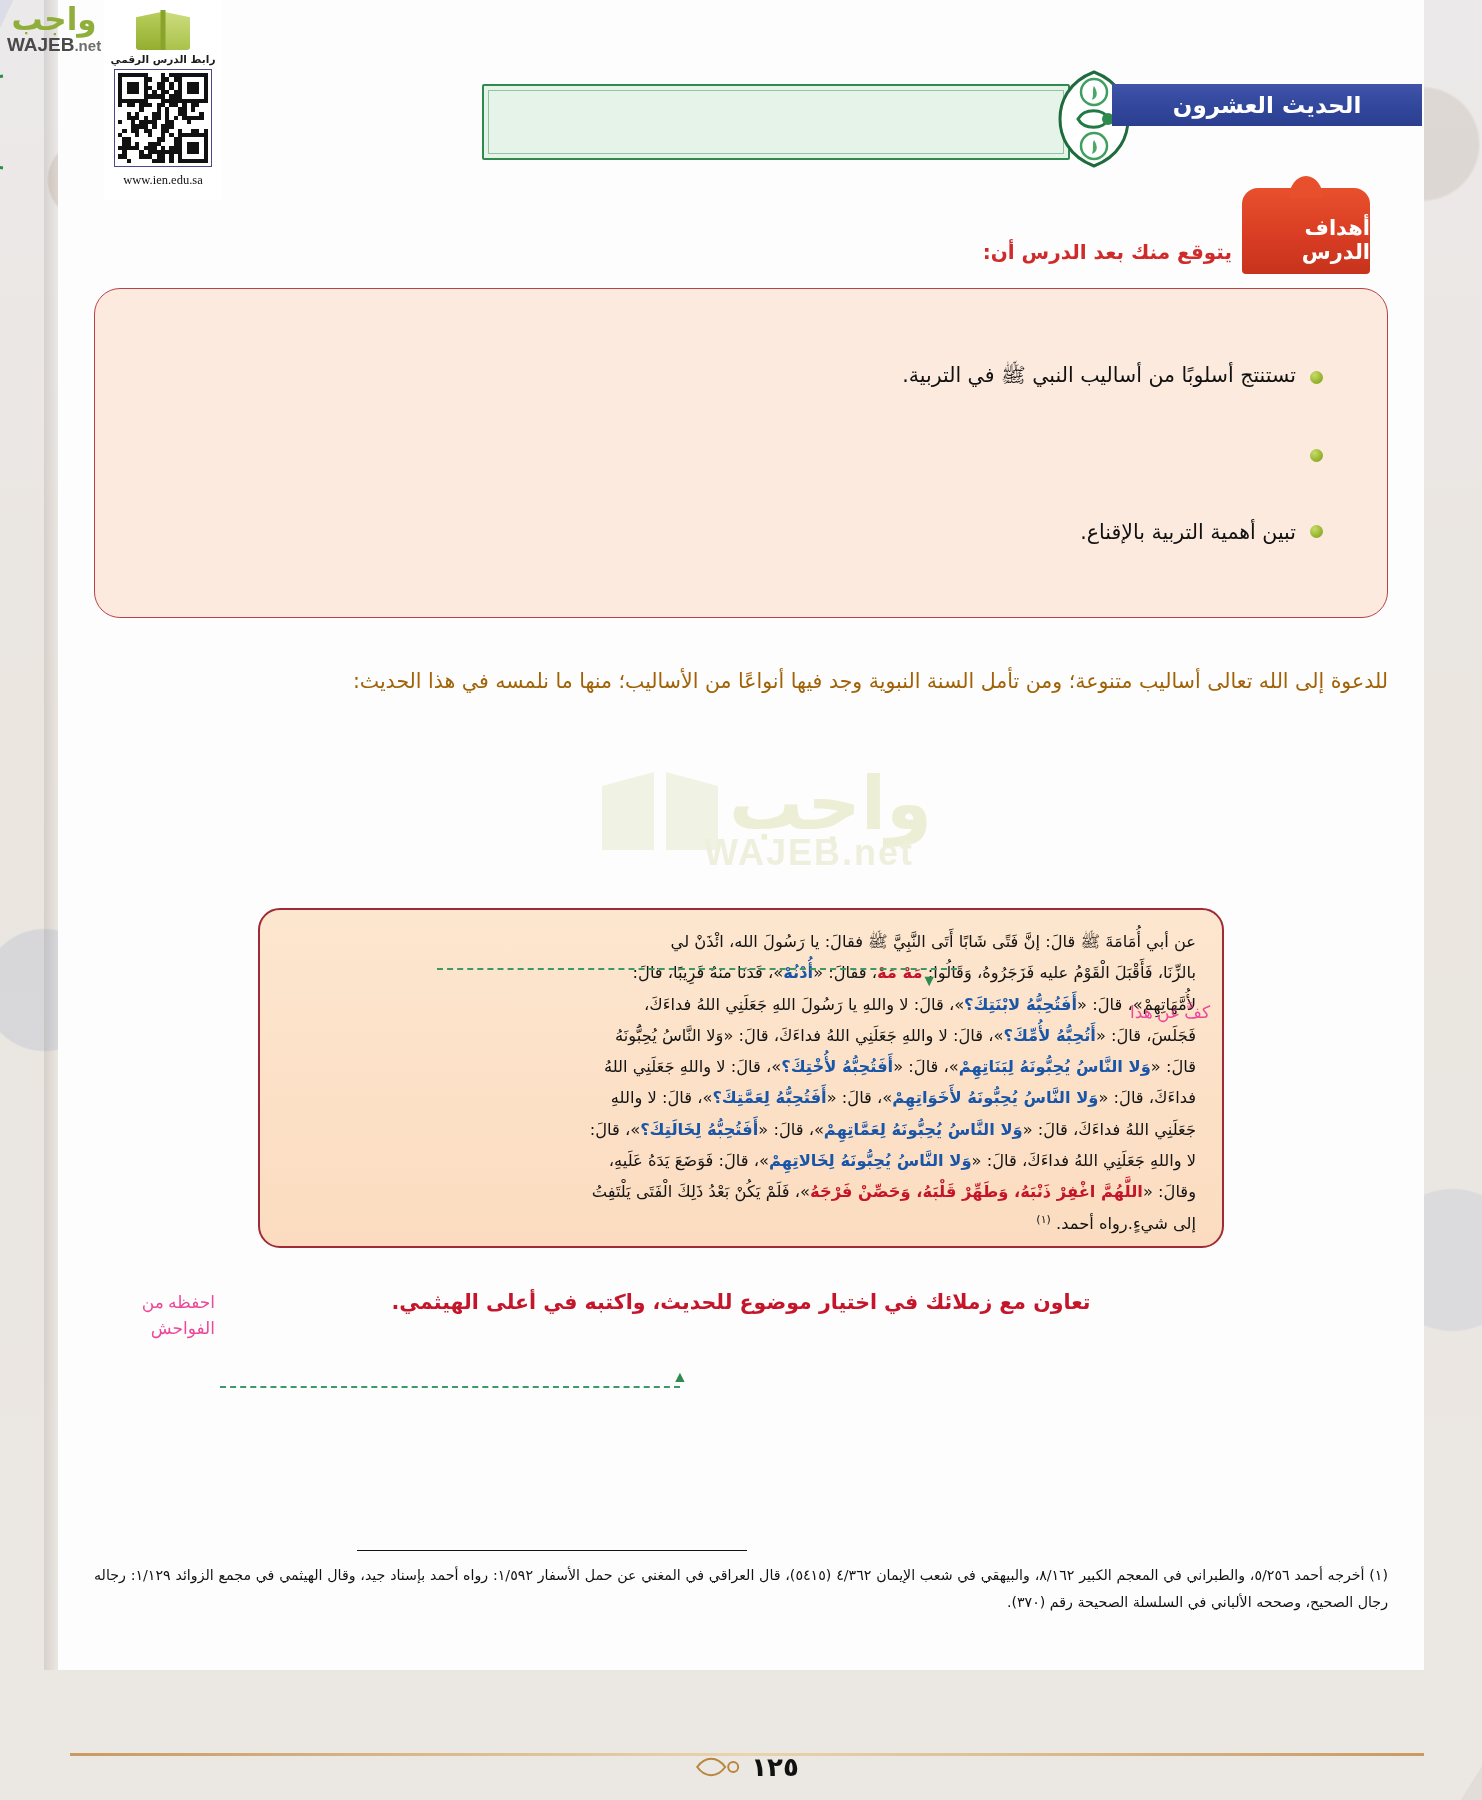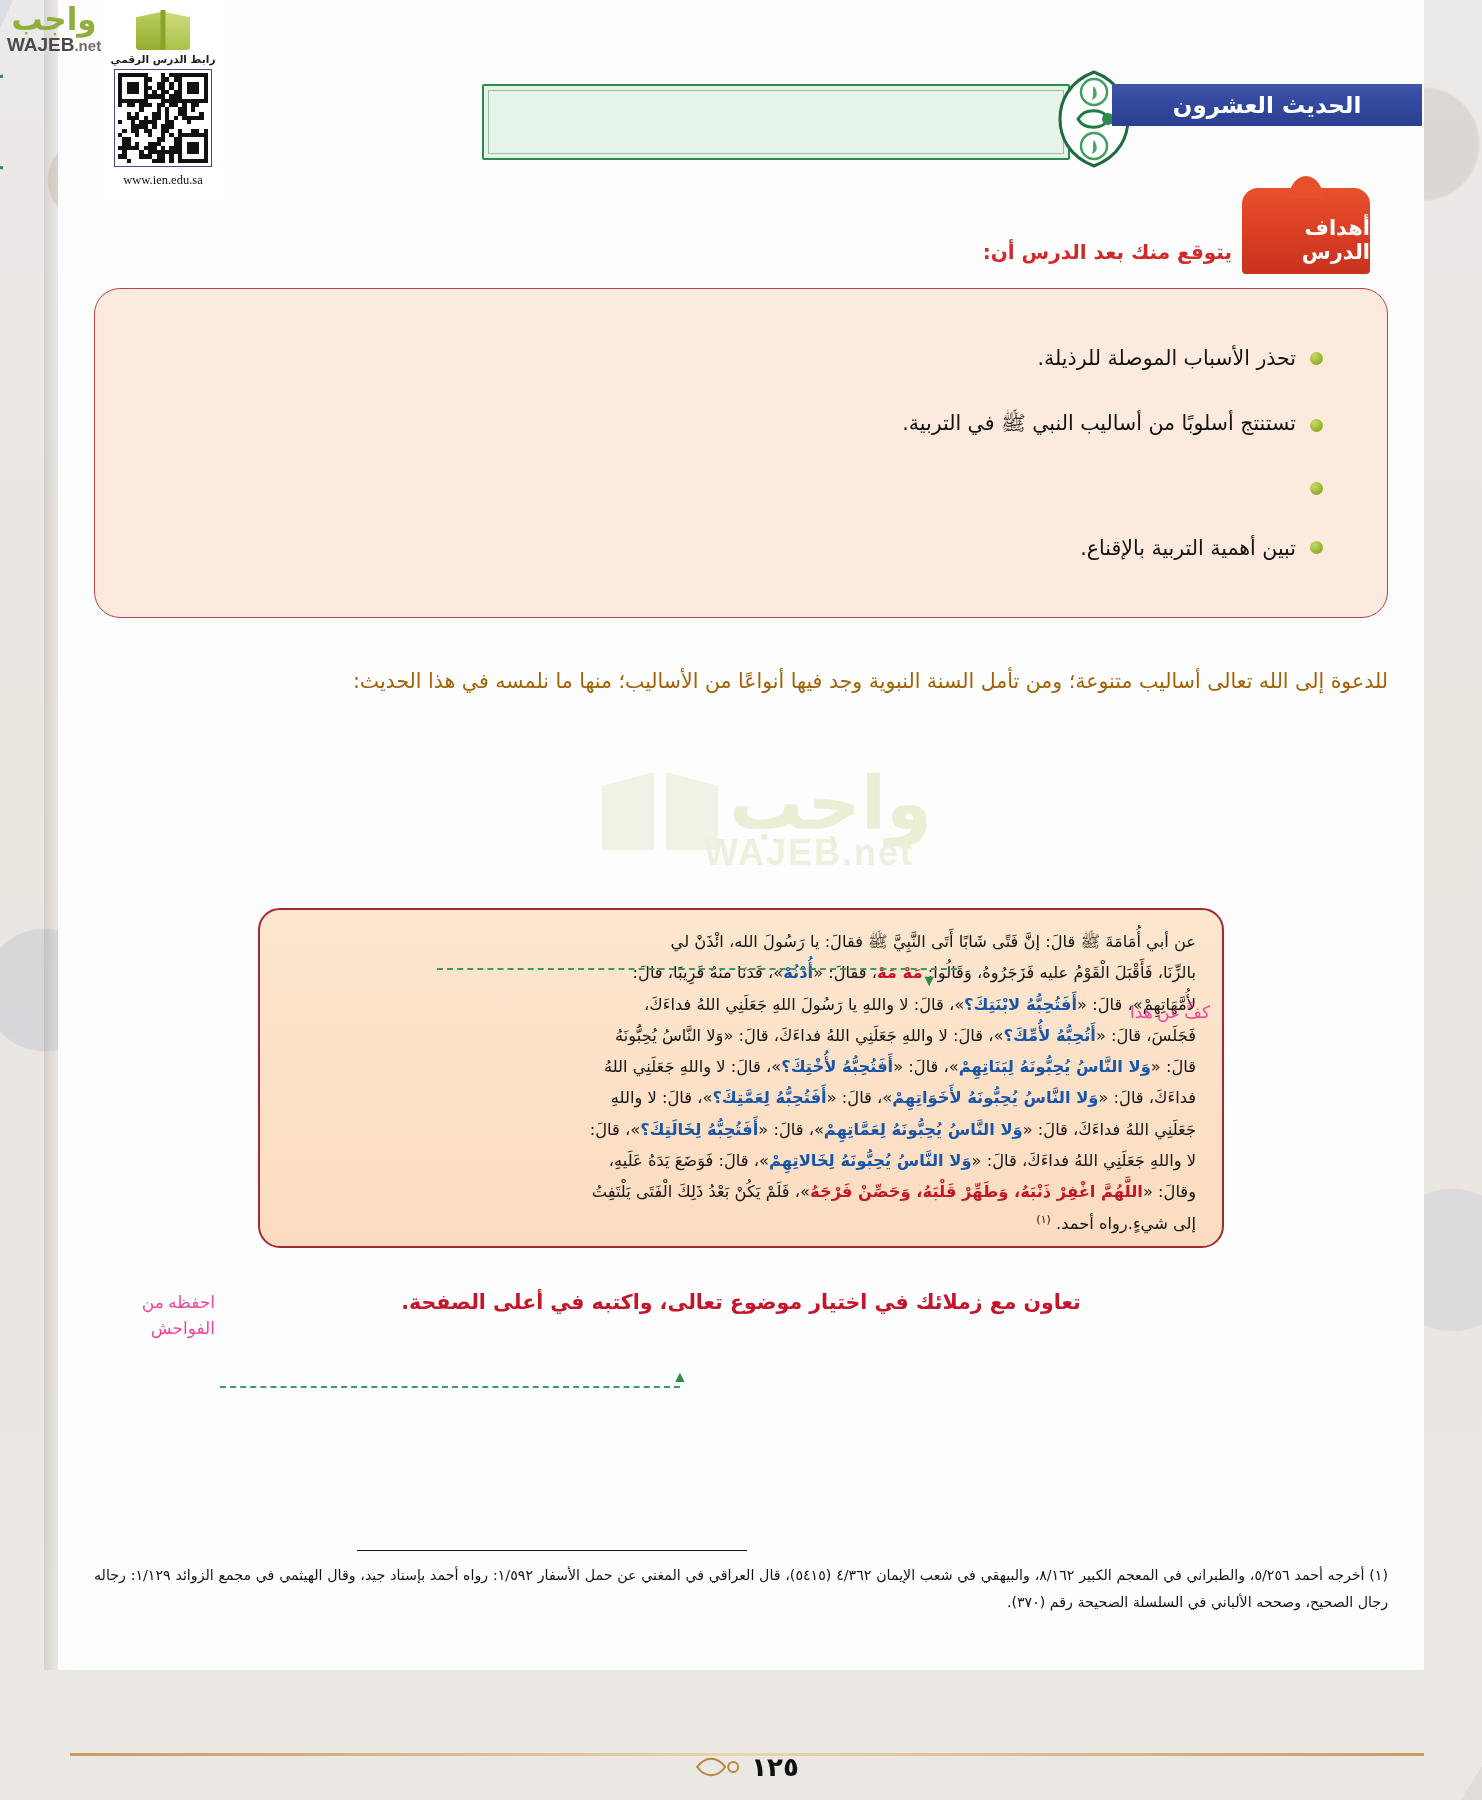--- a/index.html
+++ b/index.html
@@ -763,24 +763,20 @@
     <span class="banner-title">الحديث العشرون</span>
   </div>
 </div>
 
 <div class="goal-tab">
   <span class="goal-tab-label">أهداف الدرس</span>
 </div>
 <div class="goal-intro">يتوقع منك بعد الدرس أن:</div>
 
 <div class="goal-box" id="goalBox">
-    <div class="goal-item">
-      <span class="goal-bullet"></span>
-      <span class="goal-text">تحذر الأسباب الموصلة للرذيلة.</span>
-    </div>
     <div class="goal-item">
       <span class="goal-bullet"></span>
       <span class="goal-text">تستنتج أسلوبًا من أساليب النبي ﷺ في التربية.</span>
     </div>
     <div class="goal-item">
       <span class="goal-bullet"></span>
     </div>
     <div class="goal-item">
       <span class="goal-bullet"></span>
       <span class="goal-text">تبين أهمية التربية بالإقناع.</span>
@@ -814,21 +810,21 @@
 </div>
 
 <div class="dash dash-top"></div>
 <div class="arrow-mark arrow-top">▼</div>
 <div class="ann ann-top">كفَّ عن هذا</div>
 
 <div class="dash dash-bot"></div>
 <div class="arrow-mark arrow-bot">▲</div>
 <div class="ann ann-bot">احفظه من الفواحش</div>
 
-<div class="task-line">تعاون مع زملائك في اختيار موضوع تعالى، واكتبه في أعلى الصفحة.</div>
+<div class="task-line">تعاون مع زملائك في اختيار موضوع للحديث، واكتبه في أعلى الهيثمي.</div>
 
 <div class="fn-rule"></div>
 <div class="fn-text">(١) أخرجه أحمد ٥/٢٥٦، والطبراني في المعجم الكبير ٨/١٦٢، والبيهقي في شعب الإيمان ٤/٣٦٢ (٥٤١٥)، قال العراقي في المغني عن حمل الأسفار ١/٥٩٢: رواه أحمد بإسناد جيد، وقال الهيثمي في مجمع الزوائد ١/١٢٩: رجاله رجال الصحيح، وصححه الألباني في السلسلة الصحيحة رقم (٣٧٠).</div>
 
 <div class="footer">
   <div class="footer-band"></div>
   <div class="page-num-wrap">
     <span class="page-num">١٢٥</span>
     <svg class="page-orn" viewBox="0 0 46 26">
       <path d="M2 13 C10 2 22 2 30 13 C22 24 10 24 2 13 Z" fill="none" stroke="#b8863f" stroke-width="2"></path>

